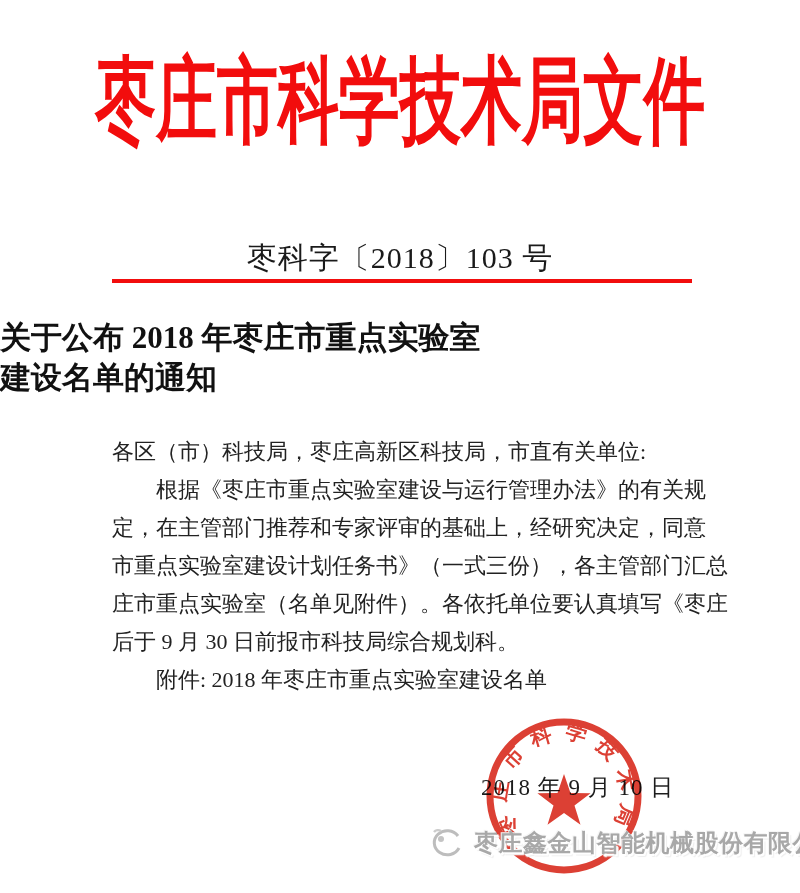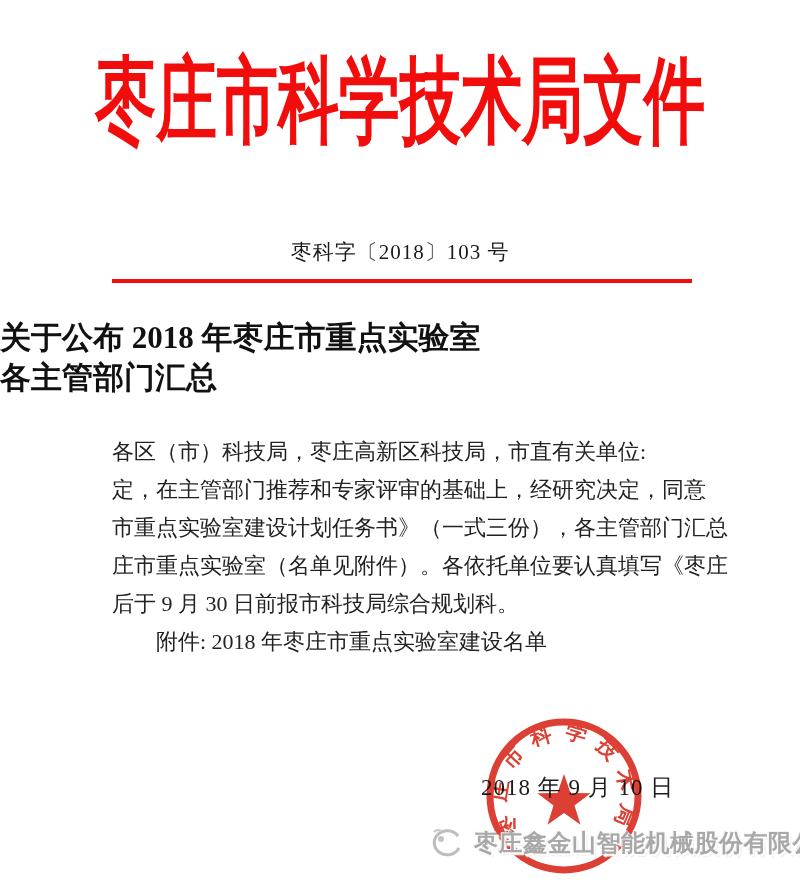--- a/index.html
+++ b/index.html
@@ -30,21 +30,21 @@
     transform-origin: center top;
     white-space: nowrap;
   }
   
   .doc-number {
     position: absolute;
     left: 0;
     right: 0;
     top: 238px;
     text-align: center;
-    font-size: 21px;
+    font-size: 30px;
     color: #1a1a1a;
     letter-spacing: 1px;
   }
   
   .red-divider {
     position: absolute;
     left: 112px;
     top: 279px;
     width: 580px;
     height: 4px;
@@ -129,25 +129,26 @@
 <div class="page">
 
   <div class="header-title">枣庄市科学技术局文件</div>
 
   <div class="doc-number">枣科字〔2018〕103 号</div>
 
   <div class="red-divider"></div>
 
   <div class="notice-title">
     <div>关于公布 2018 年枣庄市重点实验室</div>
-    <div>各主管部门汇总</div>
+    <div>建设名单的通知</div>
   </div>
 
   <div class="body-text">
     <div class="body-line">各区（市）科技局，枣庄高新区科技局，市直有关单位:</div>
+    <div class="body-line">　　根据《枣庄市重点实验室建设与运行管理办法》的有关规</div>
     <div class="body-line">定，在主管部门推荐和专家评审的基础上，经研究决定，同意</div>
     <div class="body-line">市重点实验室建设计划任务书》（一式三份），各主管部门汇总</div>
     <div class="body-line">庄市重点实验室（名单见附件）。各依托单位要认真填写《枣庄</div>
     <div class="body-line">后于 9 月 30 日前报市科技局综合规划科。</div>
     <div class="body-line">　　附件: 2018 年枣庄市重点实验室建设名单</div>
   </div>
 
   <div class="issue-date">2018 年 9 月 10 日</div>
 
   <div class="seal">

